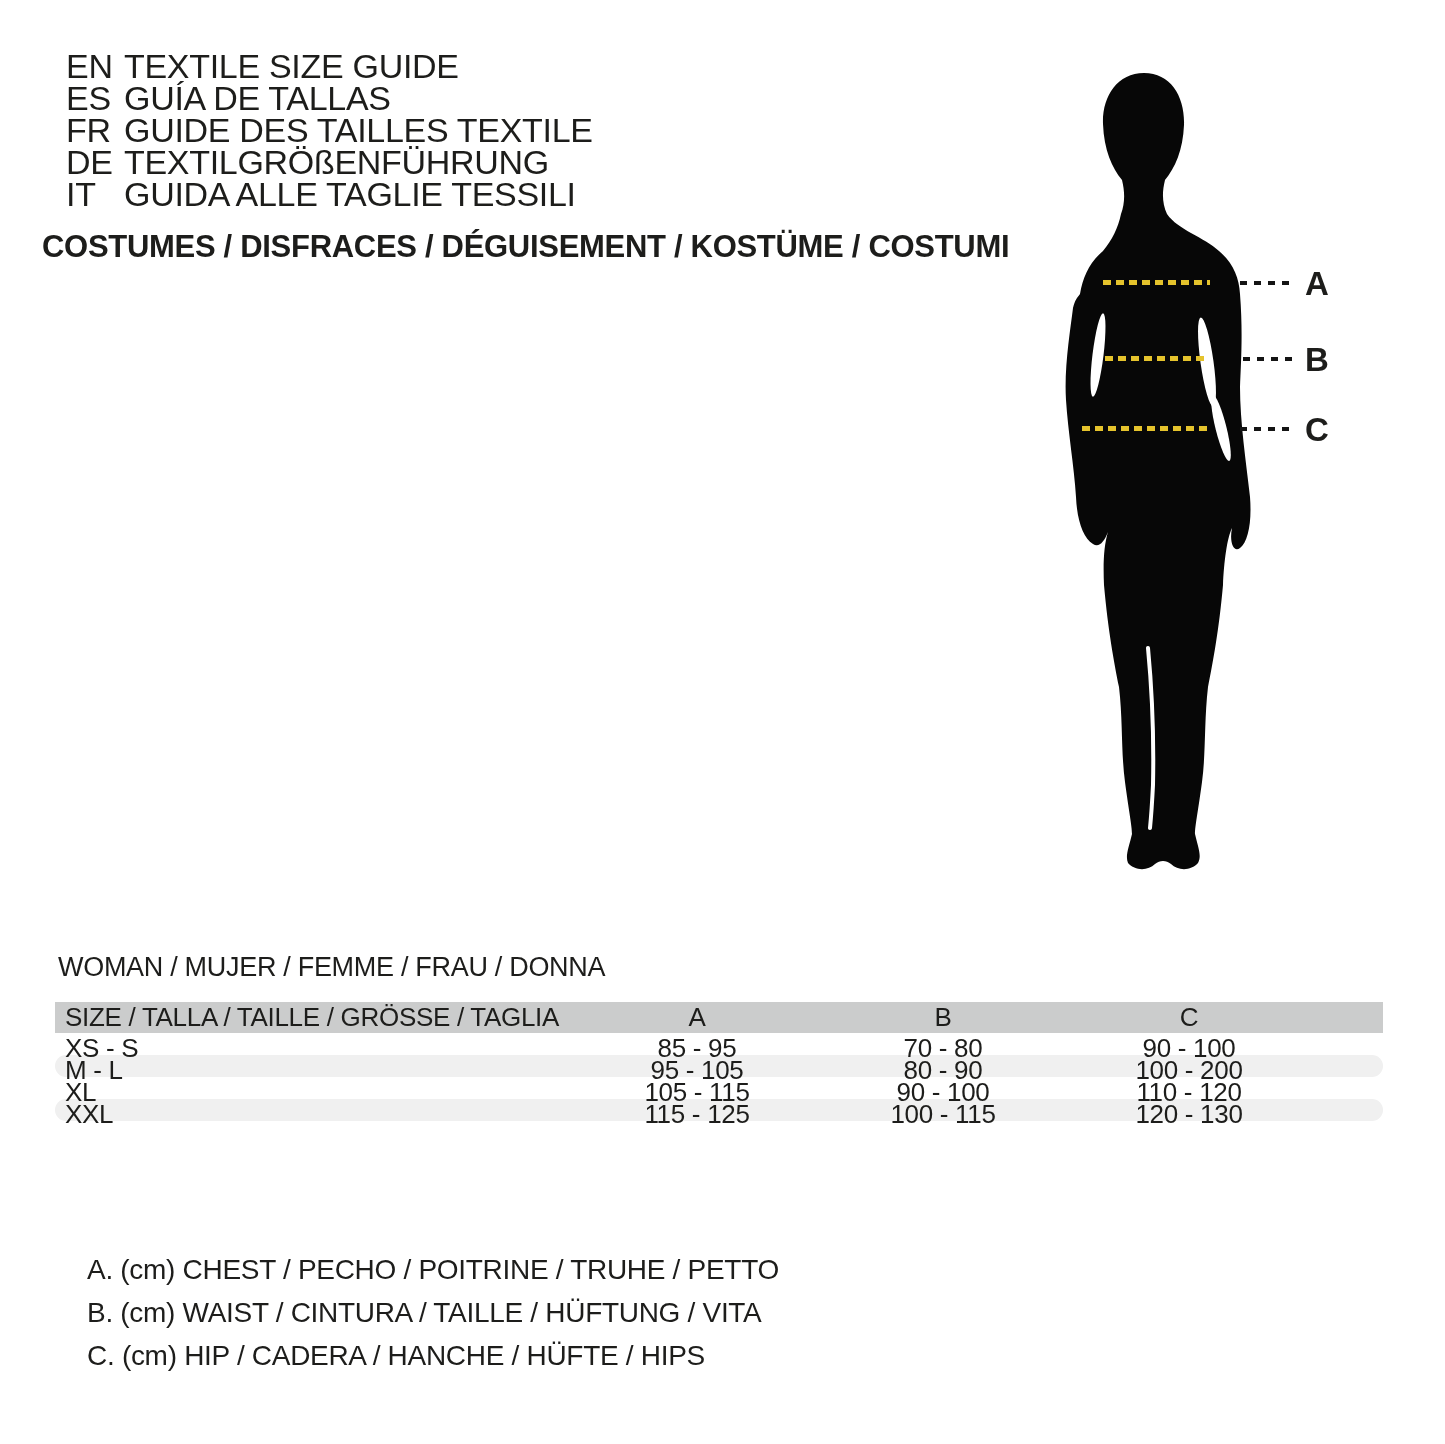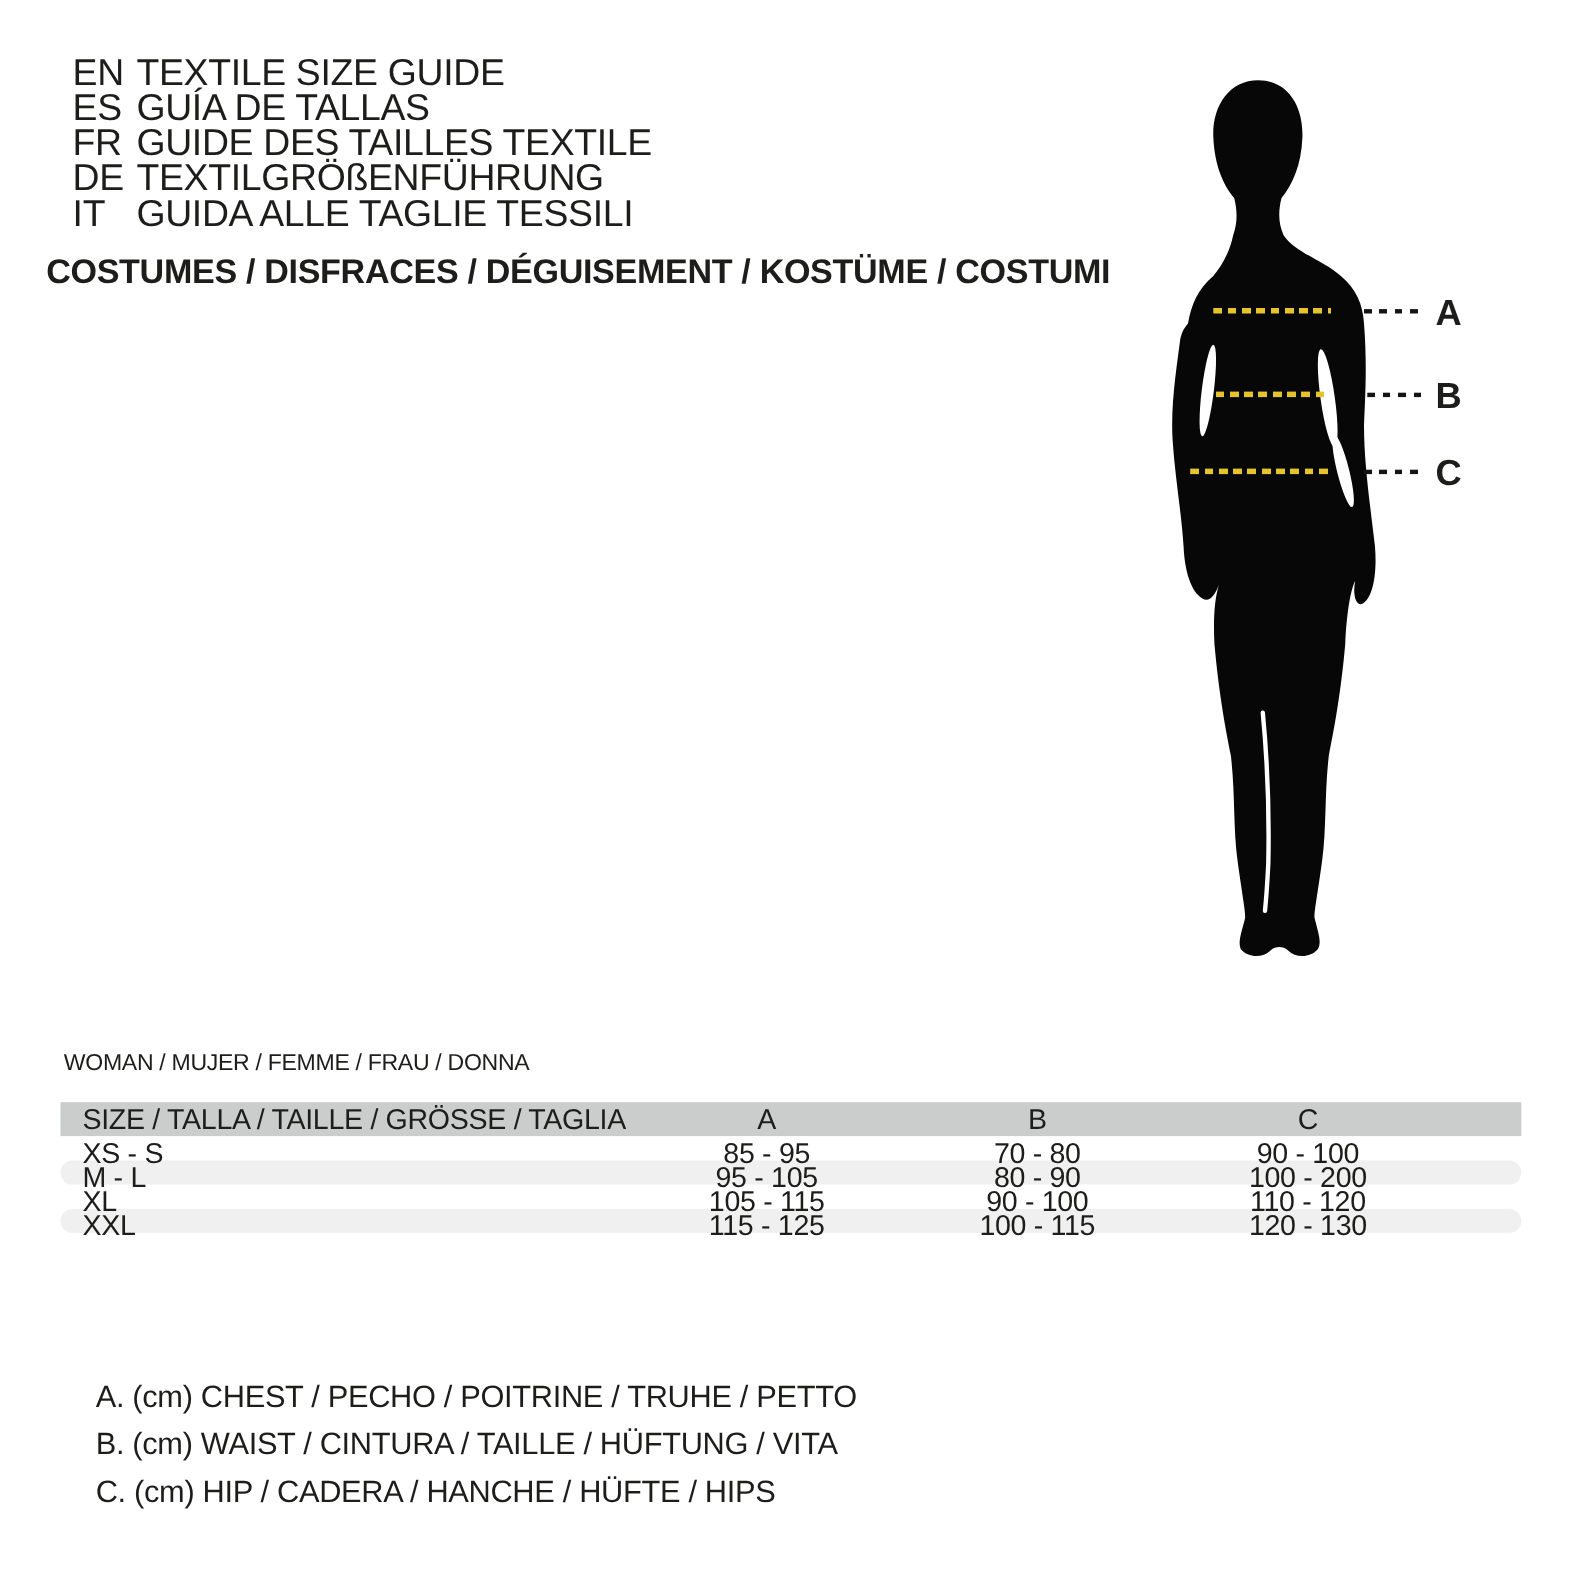--- a/index.html
+++ b/index.html
@@ -23,28 +23,28 @@
   }
   
   .figure-svg{position:absolute;left:1020px;top:70px;width:250px;height:806px;}
   
   .dash-y{position:absolute;height:5px;
     background:repeating-linear-gradient(90deg,#e5c32c 0 8px,transparent 8px 13px);}
   .dash-b{position:absolute;height:4px;
     background:repeating-linear-gradient(90deg,#141414 0 7px,transparent 7px 14px);}
   .marker{position:absolute;font-size:33px;font-weight:bold;line-height:33px;}
   
-  .section-title{position:absolute;left:58px;top:952px;font-size:21px;line-height:30px;}
+  .section-title{position:absolute;left:58px;top:952px;font-size:27px;line-height:30px;}
   
   .size-table{position:absolute;left:55px;top:1002px;width:1328px;font-size:26px;}
   .t-row{display:grid;grid-template-columns:519px 246px 246px 246px 71px;align-items:center;}
   .t-head{height:31px;background:#cbcccc;}
   .t-body{height:22px;background:#ffffff;}
   .t-body.alt{background:#f0f0f0;border-radius:12px;}
-  .t-label{padding-left:20px;text-align:left;}
+  .t-label{padding-left:10px;text-align:left;}
   .t-cell{text-align:center;}
   
   .legend{position:absolute;left:55px;top:1248px;font-size:28px;}
   .legend-line{line-height:43px;white-space:nowrap;margin-left:32px;}
 </style>
 </head>
 <body>
 
 <div class="canvas">
 

